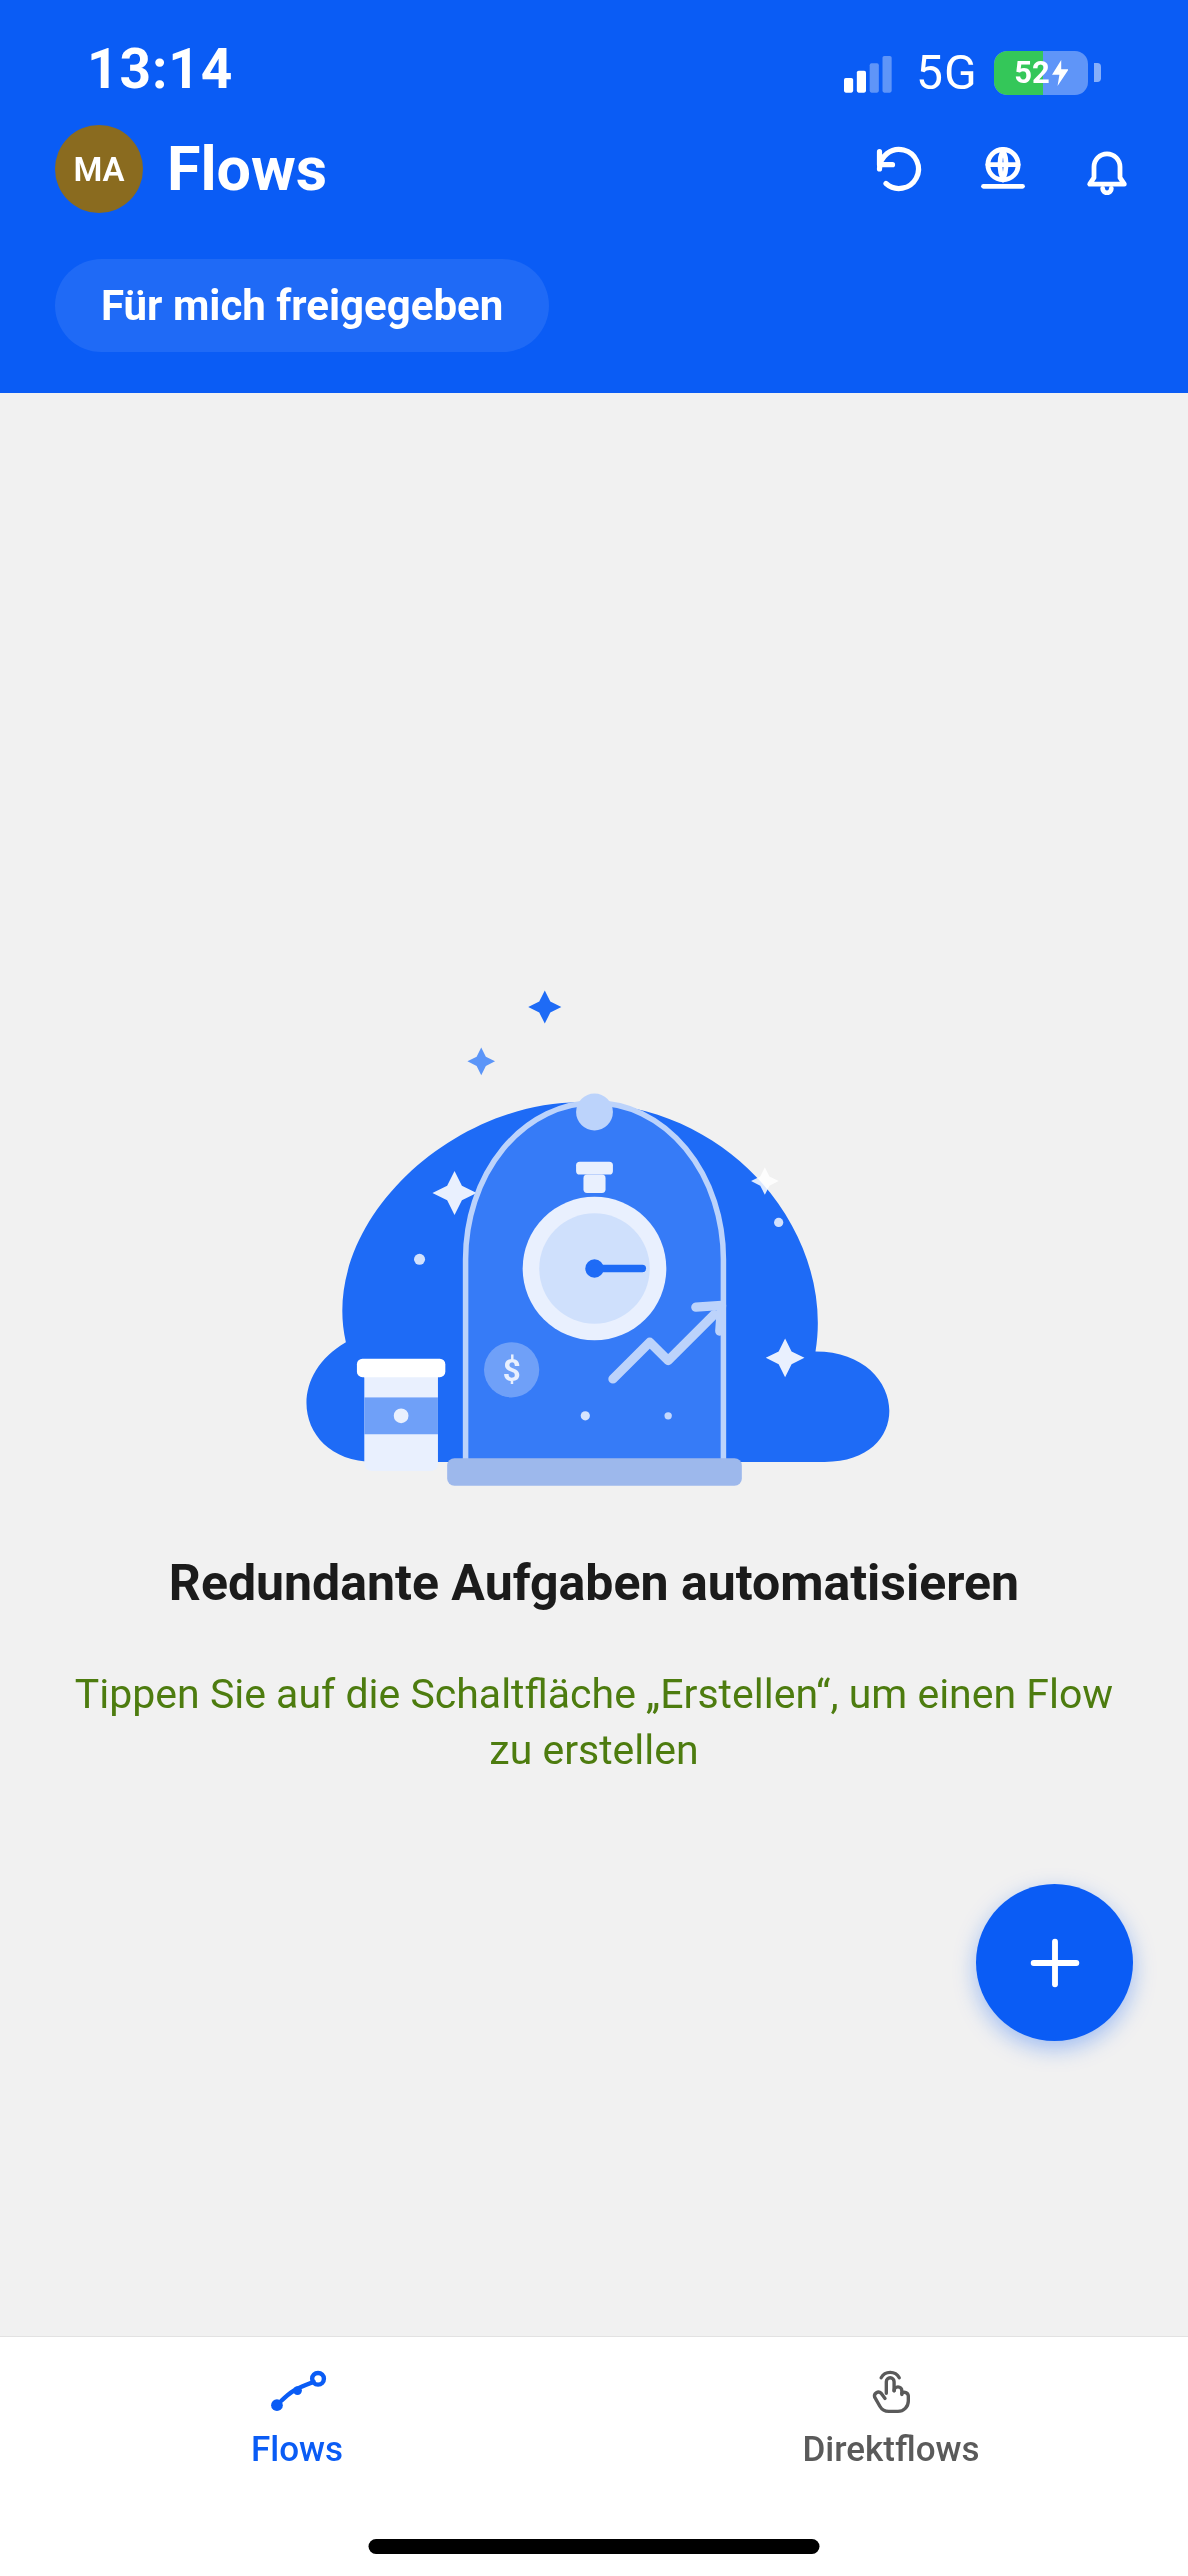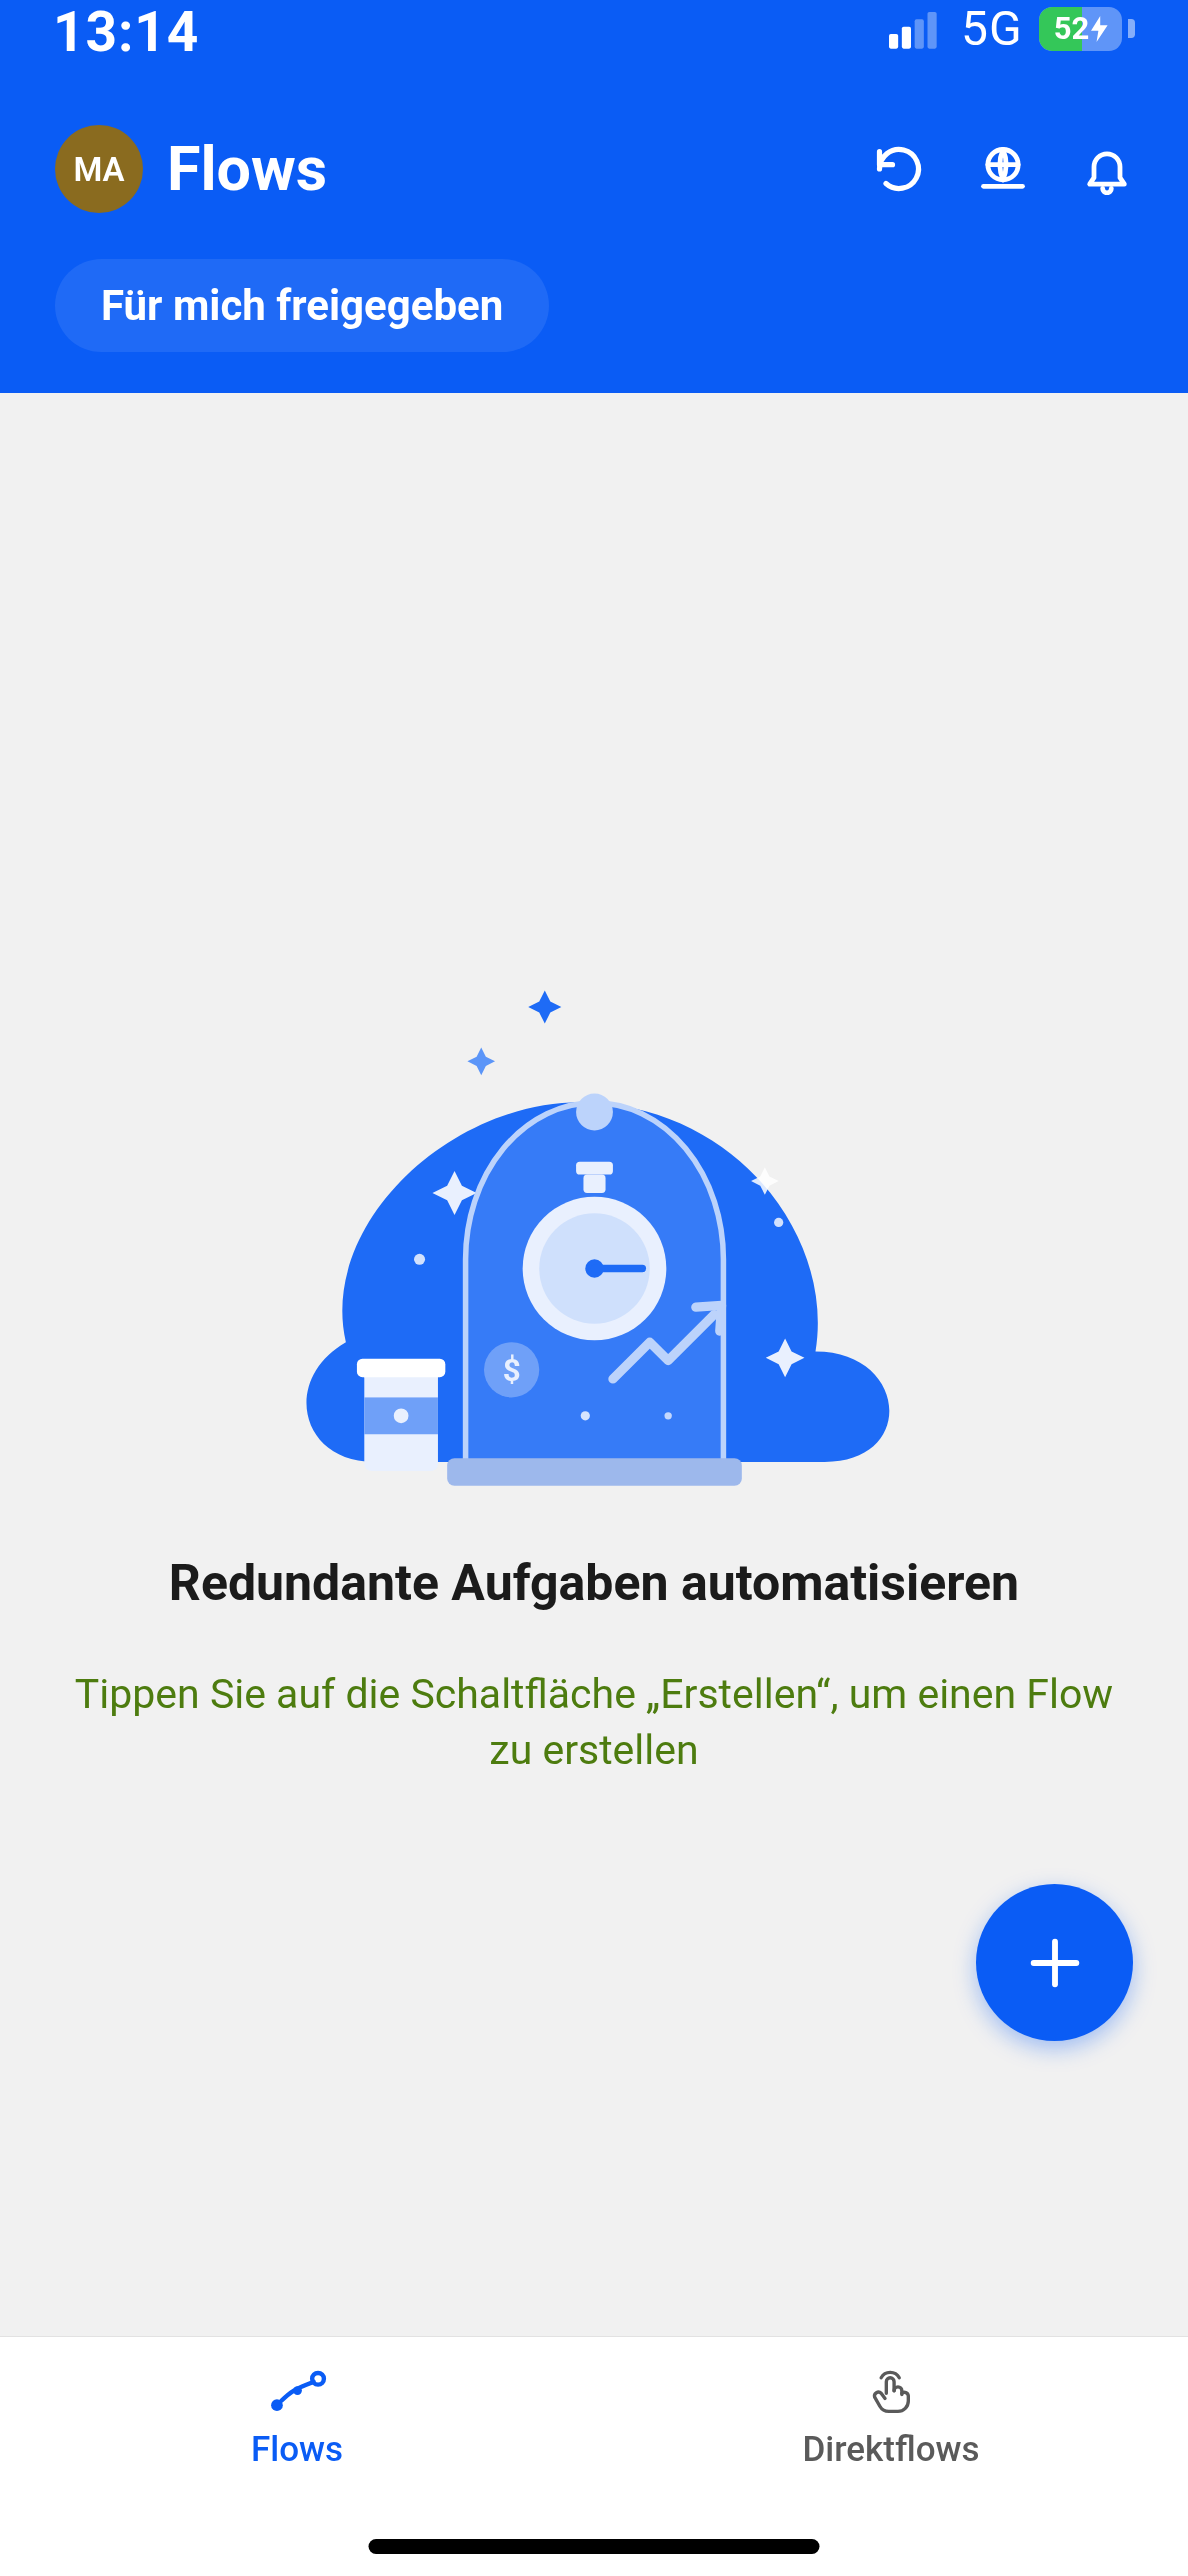--- a/index.html
+++ b/index.html
@@ -1,25 +1,25 @@
 <!DOCTYPE html>
 <html style="font-size:14.7px"><head>
 <meta charset="utf-8">
 <style>
   * { box-sizing: border-box; margin: 0; padding: 0; }
   html, body { width: 1188px; height: 2576px; font-family: -apple-system, "Segoe UI", Roboto, Helvetica, Arial, sans-serif; background: #f1f1f1; overflow: hidden; }
   .screen { width: 1188px; height: 2576px; display: flex; flex-direction: column; position: relative; }
 
   
-  .status-bar { height: 101px; background: #0a5cf5; display: flex; align-items: flex-start; justify-content: space-between; padding: 0 53px; color: #fff; }
+  .status-bar { height: 101px; background: #0a5cf5; display: flex; align-items: flex-end; justify-content: space-between; padding: 0 87px; color: #fff; }
   .status-time { font-size: 55px; font-weight: 700; letter-spacing: 0.9px; }
   .status-right { display: flex; align-items: center; gap: 16.6px; }
   .status-5g { font-size: 48px; font-weight: 400; letter-spacing: 0.9px; }
   .battery-pill { display:flex; align-items:center; gap:5.5px; }
-  .battery-body { width: 83px; height: 44px; border-radius: 13px; background: rgba(255,255,255,0.35); position: relative; overflow:hidden; display:flex; align-items:center; }
+  .battery-body { width: 94px; height: 44px; border-radius: 13px; background: rgba(255,255,255,0.35); position: relative; overflow:hidden; display:flex; align-items:center; }
   .battery-fill { position:absolute; left:0; top:0; bottom:0; width:52%; background:#34c759; border-radius: 13px 0 0 13px; }
   .battery-text { position: relative; z-index:2; width:100%; text-align:center; font-size: 31px; font-weight:700; color:#fff; display:flex; align-items:center; justify-content:center; gap:1.8px;}
   .battery-cap { width: 7.4px; height: 18.4px; background: rgba(255,255,255,0.5); border-radius: 0 3.7px 3.7px 0; }
 
   
   .header { background: #0a5cf5; padding: 24px 55px 28px 55px; display: flex; align-items: center; gap: 24px; }
   .avatar { width: 88px; height: 88px; border-radius: 50%; background: #8a6b1f; display:flex; align-items:center; justify-content:center; color:#fff; font-size:33px; font-weight:600; }
   .header-title { color:#fff; font-size: 61px; font-weight: 700; flex:1; }
   .header-icons { display:flex; align-items:center; gap: 52px; }
   .hicon { width: 52px; height: 52px; color:#fff; stroke:#fff; }

